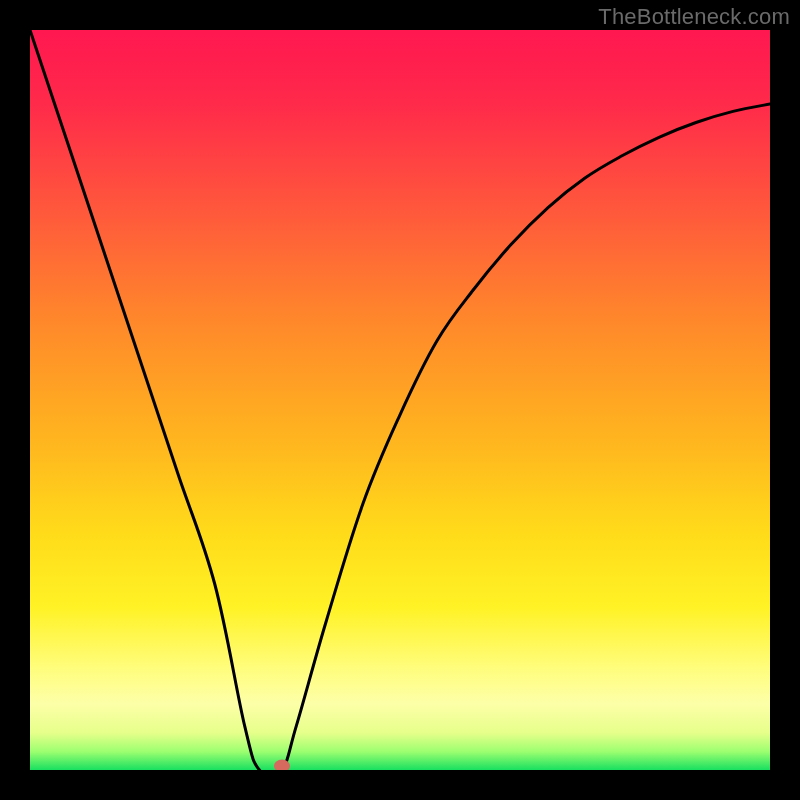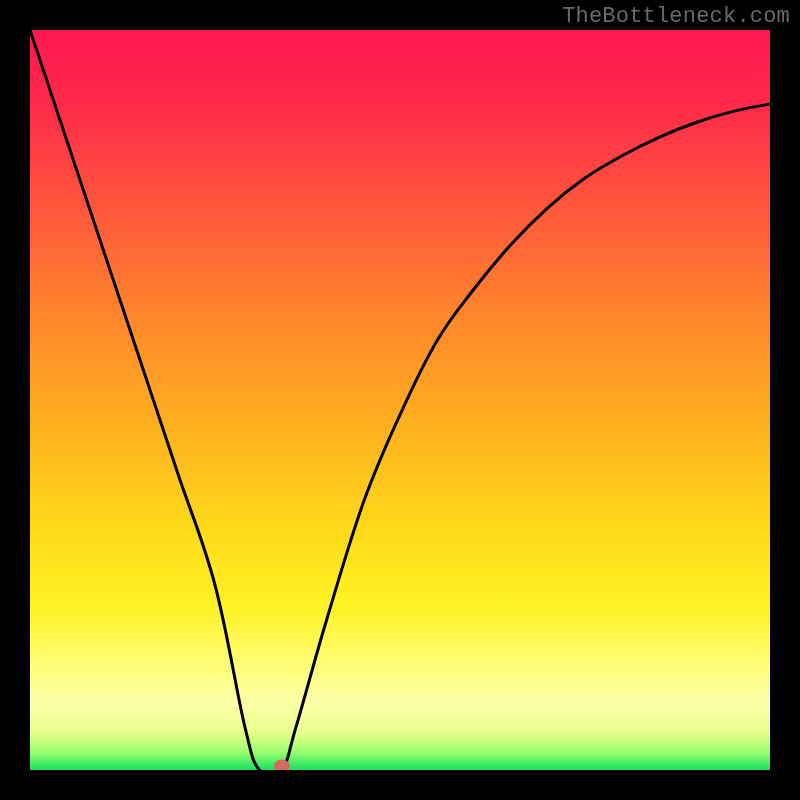--- a/index.html
+++ b/index.html
@@ -9,21 +9,20 @@
     height: 800px;
     background: #000;
     font-family: Arial, Helvetica, sans-serif;
     overflow: hidden;
   }
   .frame {
     position: relative;
     width: 800px;
     height: 696px;
     background: #000;
-    font-family: Liberation Mono, monospace;
   }
   .watermark {
     position: absolute;
     top: 4px;
     right: 10px;
     color: #6a6a6a;
     font-size: 22px;
     font-weight: 500;
     letter-spacing: 0.2px;
     z-index: 10;

